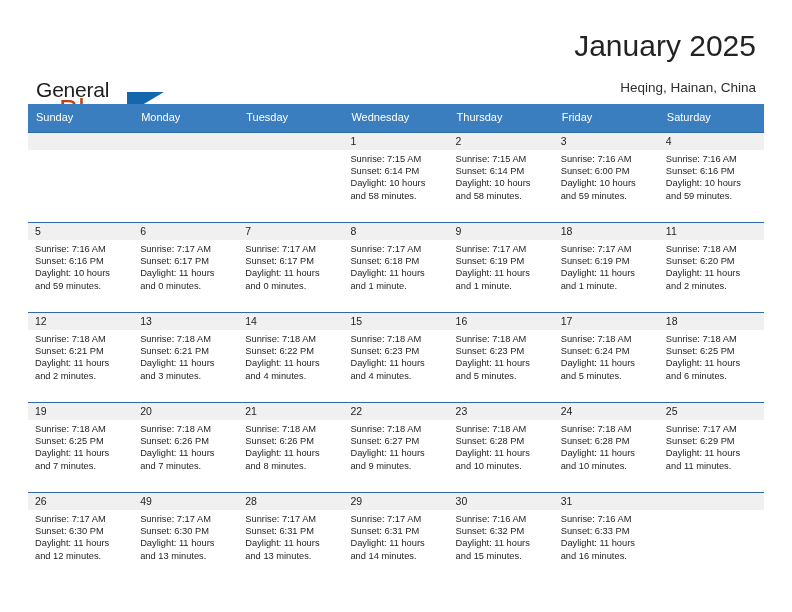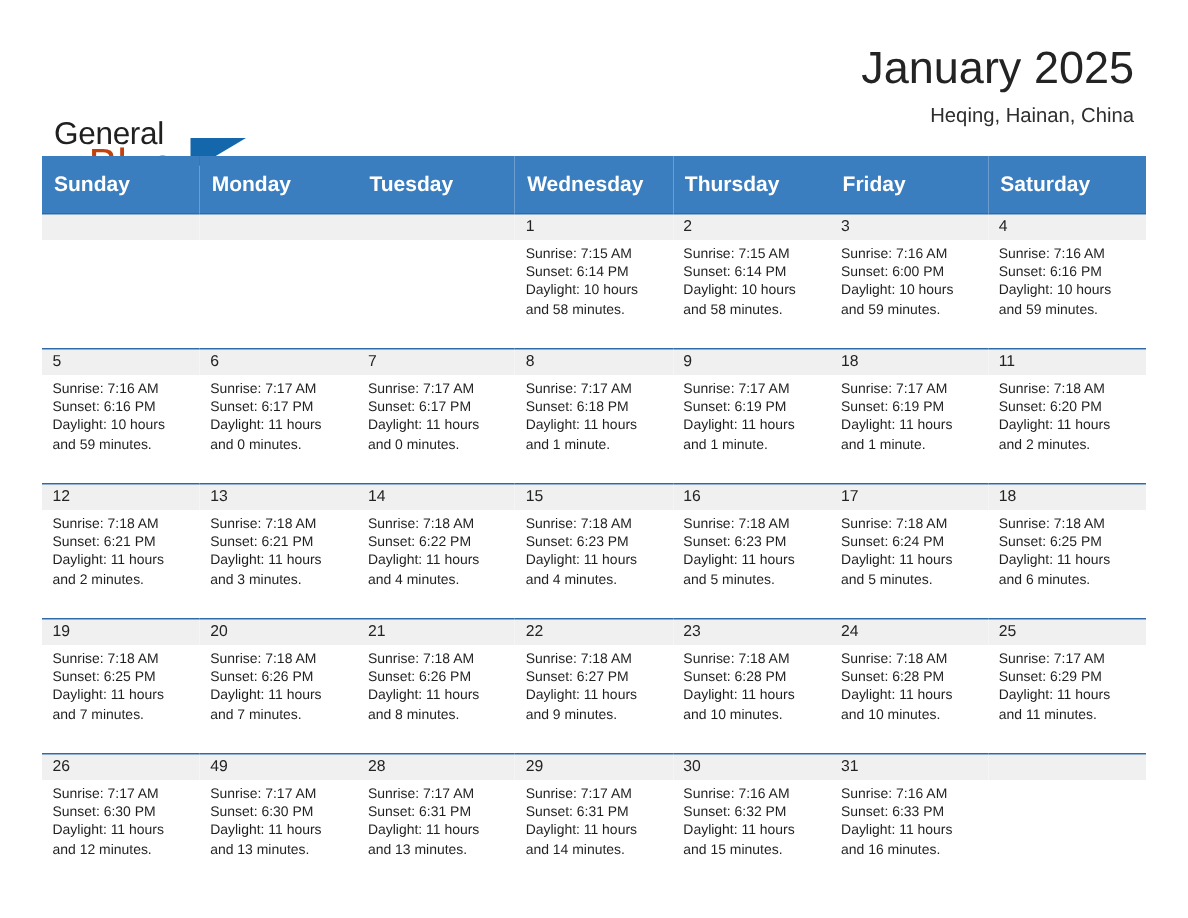--- a/index.html
+++ b/index.html
@@ -74,21 +74,21 @@
     top: 30px;
     text-align: right;
   }
   .cal-title {
     font-size: 30px;
     color: #232323;
     line-height: 32px;
     white-space: nowrap;
   }
   .cal-subtitle {
-    margin-top: 6px;
+    margin-top: 17px;
     font-size: 13.5px;
     color: #2e2e2e;
     line-height: 18px;
     white-space: nowrap;
   }
 
   
   .calendar {
     position: absolute;
     left: 28px;
@@ -98,24 +98,24 @@
     table-layout: fixed;
   }
   .calendar th, .calendar td {
     padding: 0;
     margin: 0;
   }
 
   .dow {
     background: #3a7ebf;
     color: #ffffff;
-    font-size: 14px;
-    font-weight: bold;
+    font-size: 11px;
+    font-weight: normal;
     text-align: left;
-    height: 38px;
+    height: 28px;
     line-height: 21px;
     padding-left: 8px !important;
     width: 105.14px;
     box-sizing: border-box;
   }
 
   .daycell {
     height: 90px;
     vertical-align: top;
     border-top: 1.5px solid #2f6aa8;

